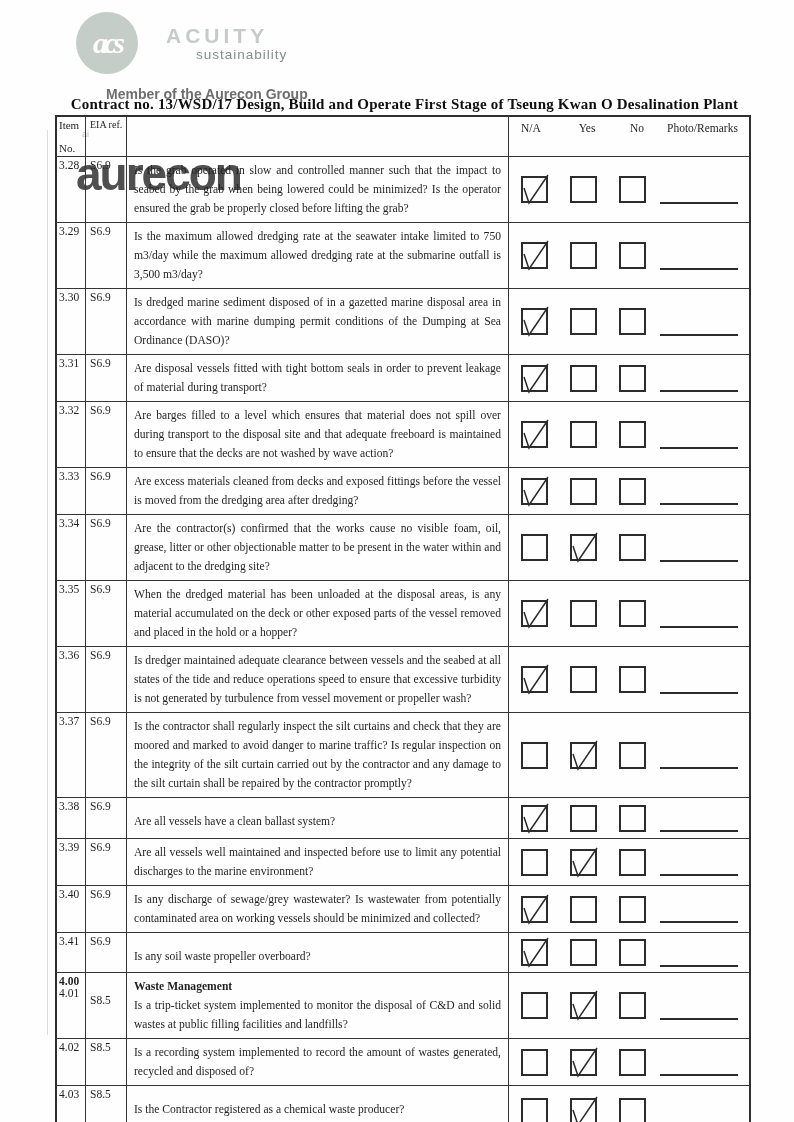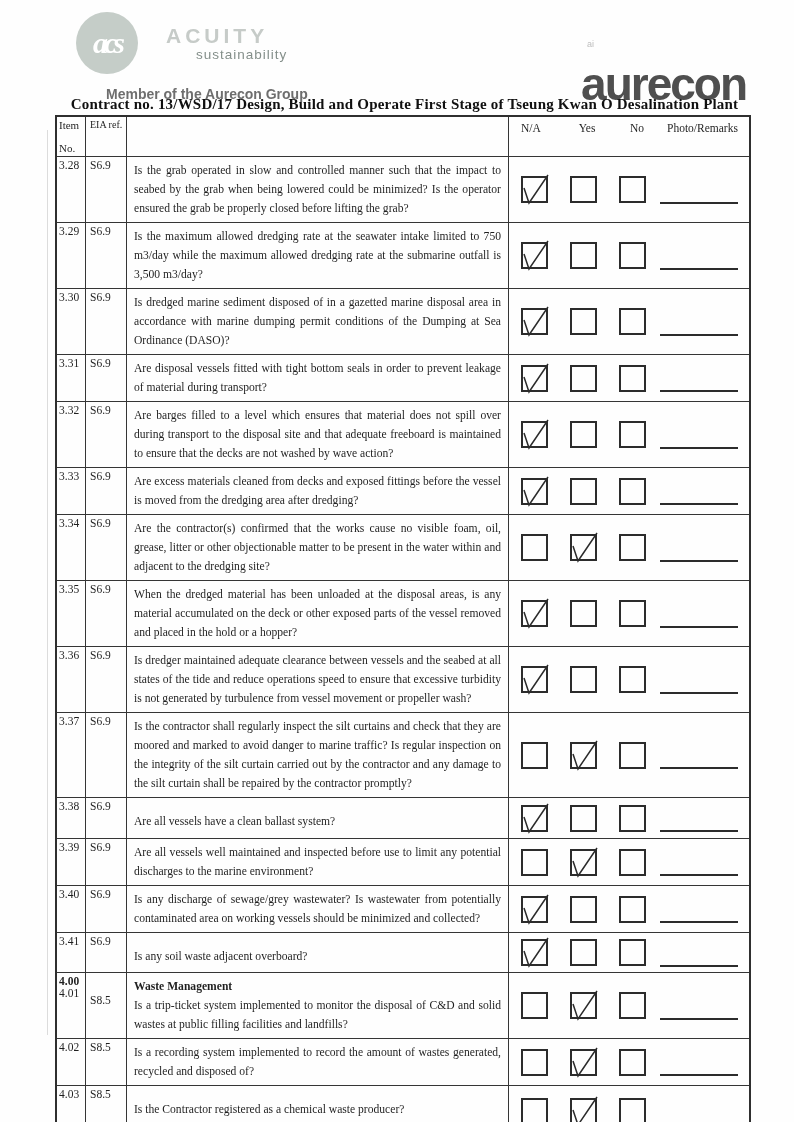--- a/index.html
+++ b/index.html
@@ -3,21 +3,21 @@
 <meta charset="utf-8">
 <style>
   * { box-sizing: border-box; margin: 0; padding: 0; }
   html,body { background:#e8e8e8; }
   .page {
     width: 794px; height: 1122px; position: relative;
     background: #fefefe; margin: 0 auto; overflow: hidden;
     font-family: "Liberation Serif", serif; color: #1f1f1f;
   }
   
-  .logos { display:flex; justify-content:space-between; padding:12px 48px 0 76px; height:96px; }
+  .logos { display:flex; justify-content:space-between; padding:12px 48px 0 76px; height:96px;flex-direction:column; }
   .acuity { display:flex; flex-direction:column; }
   .acuity-top { display:flex; }
   .acuity-circle {
     width:62px; height:62px; border-radius:50%;
     background:#c5cdc8; color:#ffffff;
     display:flex; align-items:center; justify-content:center;
     font-family:"Liberation Serif", serif; font-style:italic; font-weight:bold;
     font-size:30px; letter-spacing:-4px; flex:0 0 auto;
   }
   .acuity-text { margin-left:28px; padding-top:13px; font-family:"Liberation Sans", sans-serif; }
@@ -377,21 +377,21 @@
       <span class="cb">
         
       </span>
       <span class="remark-line"></span>
     </div>
   </div>
 
   <div class="trow">
     <div class="c-item">3.41</div>
     <div class="c-ref">S6.9</div>
-    <div class="c-q">Is any soil waste adjacent overboard?</div>
+    <div class="c-q">Is any soil waste propeller overboard?</div>
     <div class="c-ans">
       <span class="cb checked">
         <svg width="36" height="38" viewBox="0 0 36 38">
           <path d="M6 16 L11 31 L30 3" fill="none" stroke="#2b2b2b" stroke-width="1.5"></path>
         </svg>
       </span>
       <span class="cb">
         
       </span>
       <span class="cb">

